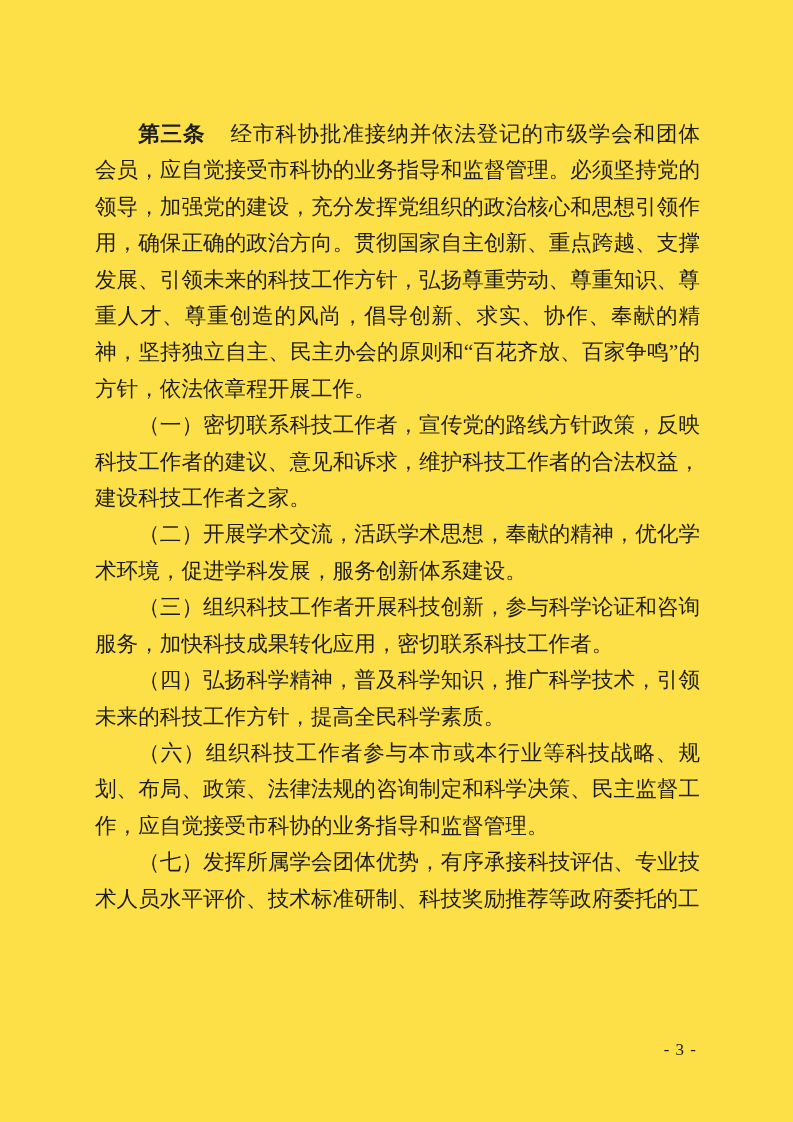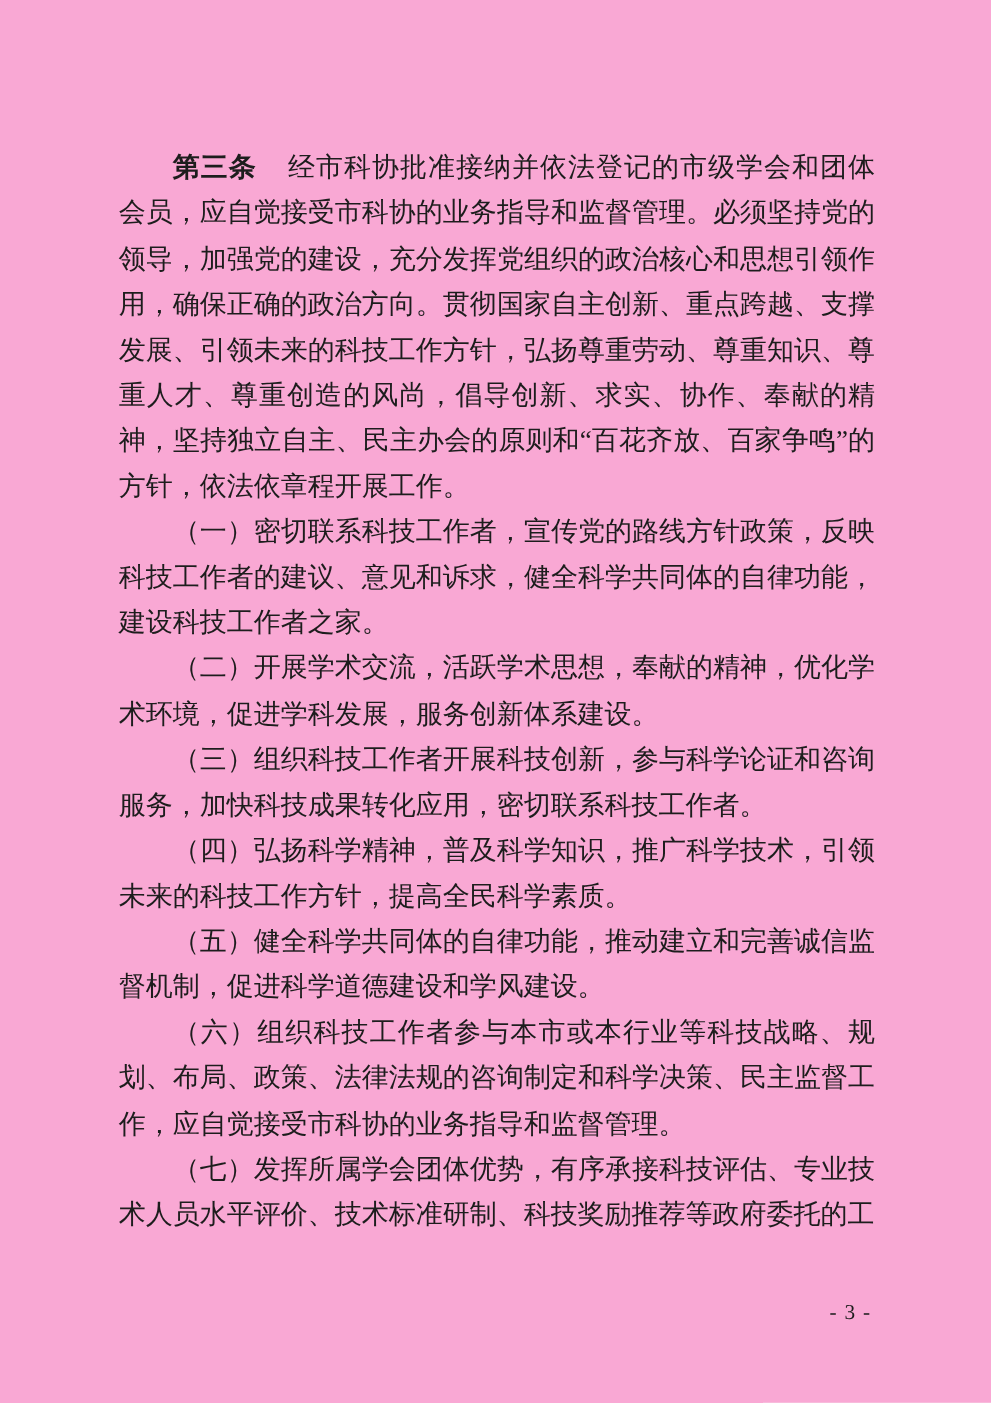--- a/index.html
+++ b/index.html
@@ -9,21 +9,21 @@
   body {
     width: 793px;
     height: 1122px;
     background: #f5f5f5;
     font-family: "Liberation Serif", "DejaVu Serif", serif;
   }
   .page {
     position: relative;
     width: 793px;
     height: 1122px;
-    background: #f9a8d4;
+    background: #fde047;
     color: #1d1d1d;
     overflow: hidden;
   }
   .document-body {
     position: absolute;
     left: 95px;
     top: 116px;
     width: 605px;
     font-size: 21.6px;
     line-height: 36.4px;
@@ -50,22 +50,21 @@
     white-space: pre;
   }
 </style>
 </head>
 <body>
 
 <div class="page">
   <div class="document-body">
 
   <p class="para"><span class="article-label">第三条</span>经市科协批准接纳并依法登记的市级学会和团体会员，应自觉接受市科协的业务指导和监督管理。必须坚持党的领导，加强党的建设，充分发挥党组织的政治核心和思想引领作用，确保正确的政治方向。贯彻国家自主创新、重点跨越、支撑发展、引领未来的科技工作方针，弘扬尊重劳动、尊重知识、尊重人才、尊重创造的风尚，倡导创新、求实、协作、奉献的精神，坚持独立自主、民主办会的原则和“百花齐放、百家争鸣”的方针，依法依章程开展工作。</p>
-      <p class="para">（一）密切联系科技工作者，宣传党的路线方针政策，反映科技工作者的建议、意见和诉求，健全科学共同体的自律功能，建设科技工作者之家。</p>
+      <p class="para">（一）密切联系科技工作者，宣传党的路线方针政策，反映科技工作者的建议、意见和诉求，维护科技工作者的合法权益，建设科技工作者之家。</p>
       <p class="para">（二）开展学术交流，活跃学术思想，奉献的精神，优化学术环境，促进学科发展，服务创新体系建设。</p>
       <p class="para">（三）组织科技工作者开展科技创新，参与科学论证和咨询服务，加快科技成果转化应用，密切联系科技工作者。</p>
       <p class="para">（四）弘扬科学精神，普及科学知识，推广科学技术，引领未来的科技工作方针，提高全民科学素质。</p>
-      <p class="para">（五）健全科学共同体的自律功能，推动建立和完善诚信监督机制，促进科学道德建设和学风建设。</p>
       <p class="para">（六）组织科技工作者参与本市或本行业等科技战略、规划、布局、政策、法律法规的咨询制定和科学决策、民主监督工作，应自觉接受市科协的业务指导和监督管理。</p>
       <p class="para">（七）发挥所属学会团体优势，有序承接科技评估、专业技术人员水平评价、技术标准研制、科技奖励推荐等政府委托的工</p>
     </div>
   <div class="page-number">- 3 -</div>
 </div>
 
 </body></html>

